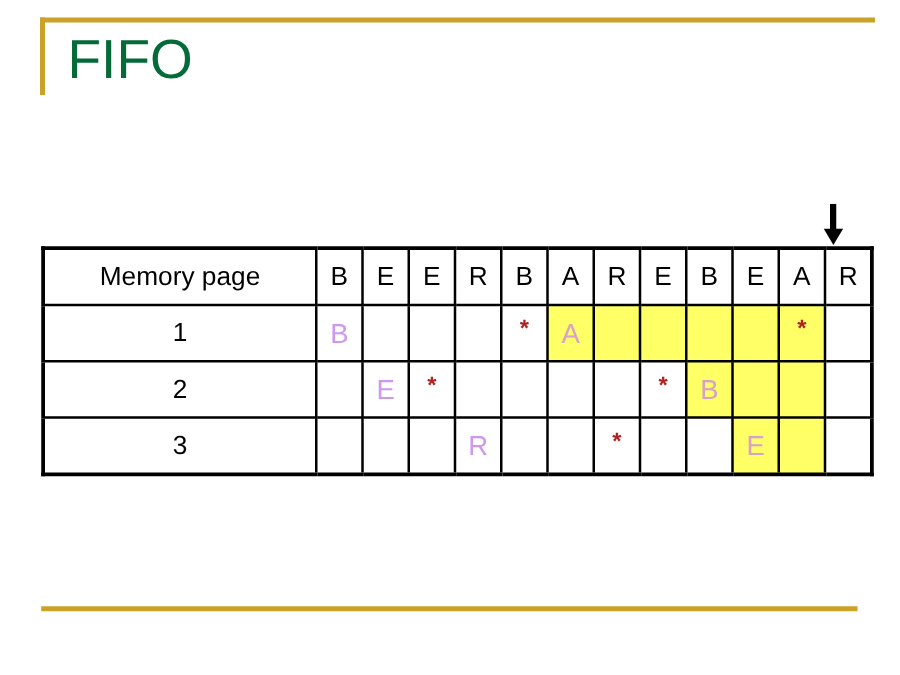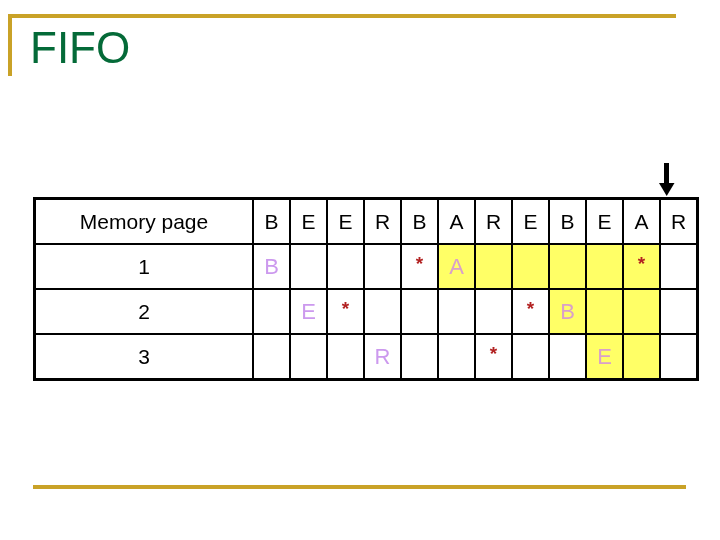--- a/index.html
+++ b/index.html
@@ -11,21 +11,21 @@
     height: 540px;
     background: #ffffff;
     font-family: "Liberation Sans", sans-serif;
     overflow: hidden;
     position: relative;
   }
 
   
   #title-area {
     position: absolute;
-    left: 8px;
+    left: 32px;
     top: 14px;
     width: 668px;
     height: 72px;
   }
   #title-rule-top {
     position: absolute;
     left: 0;
     top: 0;
     width: 668px;
     height: 4px;

